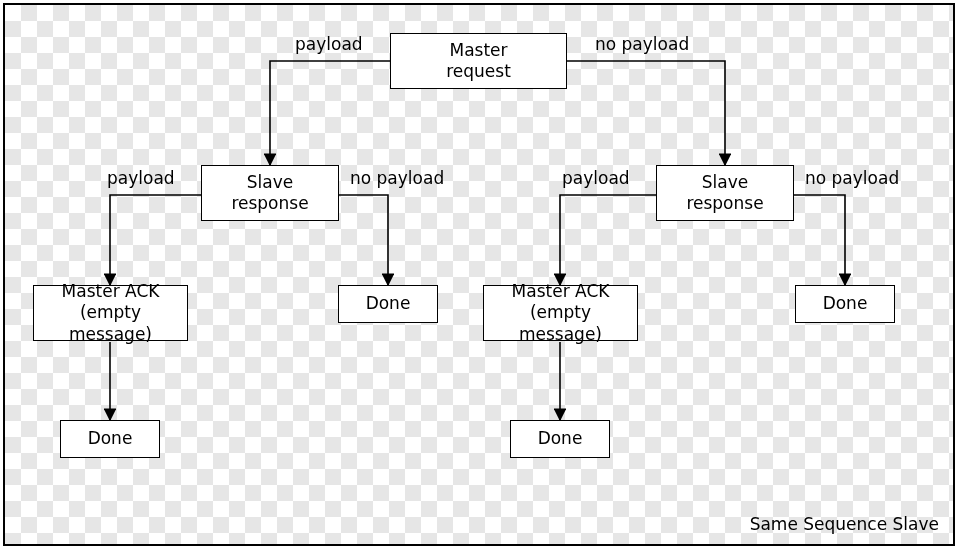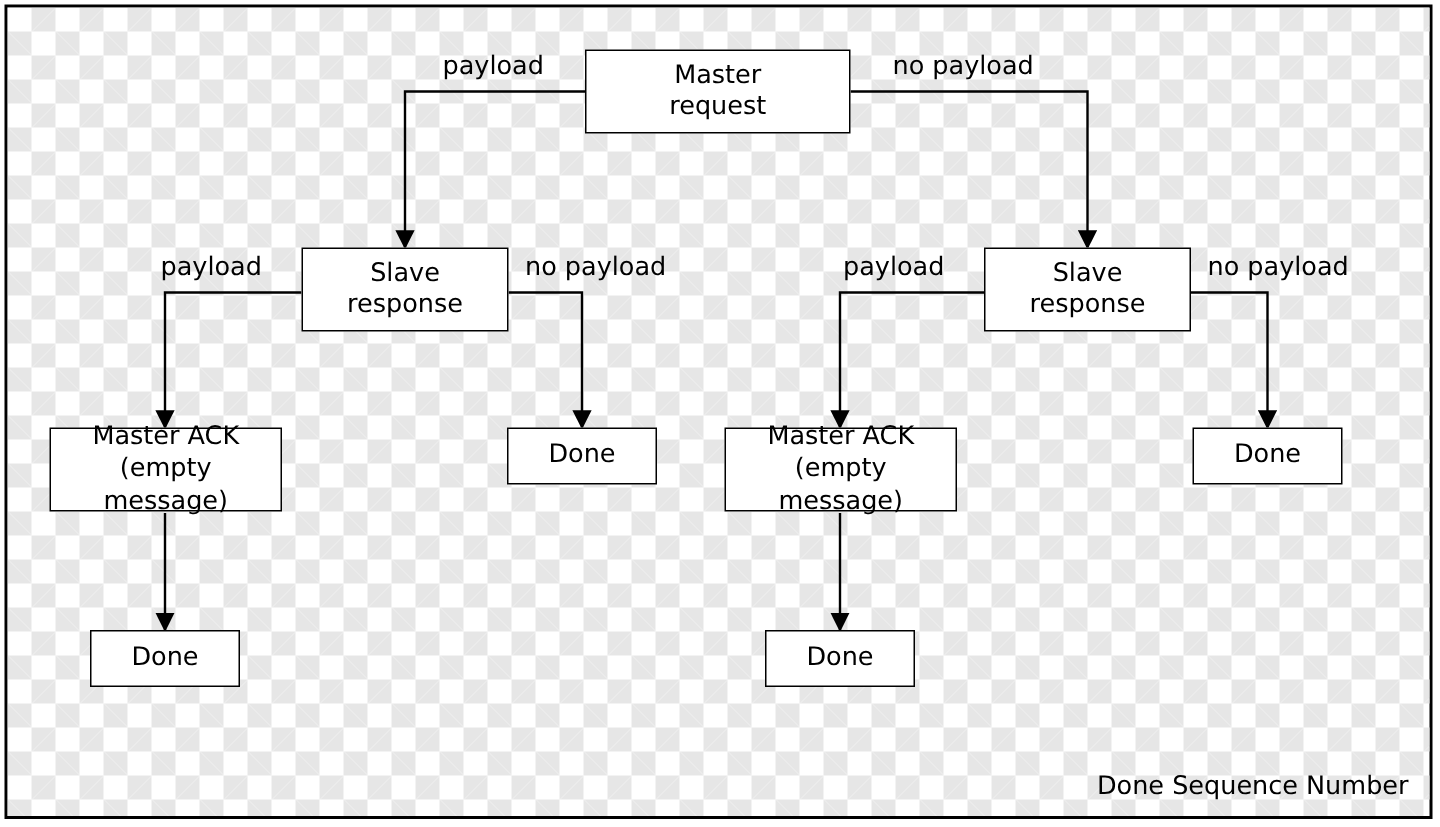--- a/index.html
+++ b/index.html
@@ -121,14 +121,14 @@
 
   <span class="label" style="left:290px; top:29px;">payload</span>
   <span class="label" style="left:590px; top:29px;">no payload</span>
 
   <span class="label" style="left:102px; top:163px;">payload</span>
   <span class="label" style="left:345px; top:163px;">no payload</span>
 
   <span class="label" style="left:557px; top:163px;">payload</span>
   <span class="label" style="left:800px; top:163px;">no payload</span>
 
-  <span class="footer">Done Sequence Number</span>
+  <span class="footer">Same Sequence Slave</span>
 </div>
 
 </body></html>

